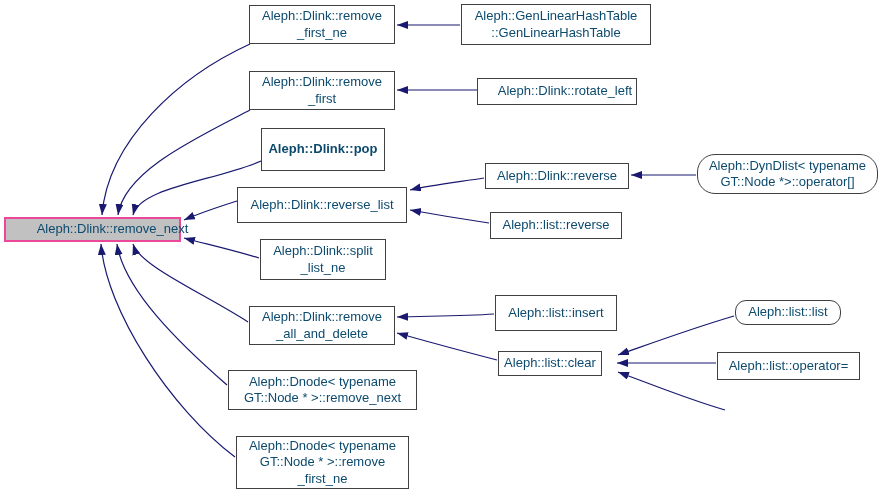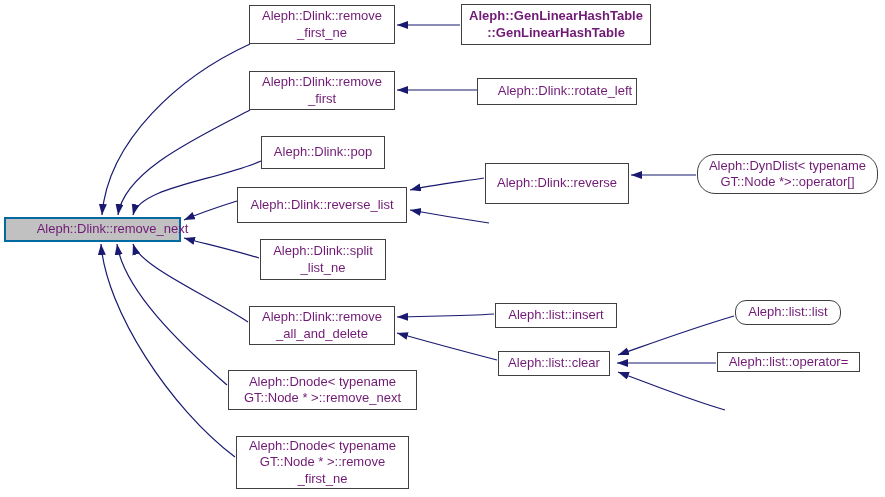--- a/index.html
+++ b/index.html
@@ -12,28 +12,28 @@
   }
   .edges{position:absolute;left:0;top:0;width:885px;height:497px;pointer-events:none;}
   .node{
     position:absolute;
     box-sizing:border-box;
     display:flex;align-items:center;justify-content:center;
     text-align:center;
     white-space:pre-line;
     background:#fff;
     border:1px solid #404040;
-    color:#701a75;
+    color:#0c4a6e;
     font-size:13px;
     line-height:16.5px;
     cursor:pointer;
   }
   .node.main{
     background:#c1c1c1;
-    border:2px solid #0369a1;
+    border:2px solid #ec4899;
     cursor:default;
     padding-left:40px;
   }
 </style>
 </head>
 <body>
 
 <div class="canvas">
 
   <svg class="edges" width="885" height="497" viewBox="0 0 885 497" fill="none" stroke="#191970" stroke-width="1.2">
@@ -62,51 +62,52 @@
     <path d="M734,316 C693,328 655,342 618,355" marker-end="url(#arrow)"></path>
     <path d="M716,363 L617,363" marker-end="url(#arrow)"></path>
     <path d="M725,410 C690,400 653,385 618,372" marker-end="url(#arrow)"></path>
   </svg>
 
   <div class="node main" style="left:4px;top:217px;width:177px;height:25px;">Aleph::Dlink::remove_next</div>
 
   <div class="node" style="left:249px;top:5px;width:146px;height:39px;">Aleph::Dlink::remove
 _first_ne</div>
 
-  <div class="node" style="left:461px;top:4px;width:190px;height:41px;font-weight:bold;">Aleph::GenLinearHashTable
+  <div class="node" style="left:461px;top:4px;width:190px;height:41px;">Aleph::GenLinearHashTable
 ::GenLinearHashTable</div>
 
   <div class="node" style="left:249px;top:71px;width:146px;height:39px;">Aleph::Dlink::remove
 _first</div>
 
   <div class="node" style="left:477px;top:78px;width:160px;height:27px;padding-left:16px;">Aleph::Dlink::rotate_left</div>
 
-  <div class="node" style="left:261px;top:136px;width:124px;height:33px;">Aleph::Dlink::pop</div>
+  <div class="node" style="left:261px;top:128px;width:124px;height:43px;font-weight:bold;">Aleph::Dlink::pop</div>
 
   <div class="node" style="left:237px;top:187px;width:170px;height:36px;">Aleph::Dlink::reverse_list</div>
 
-  <div class="node" style="left:485px;top:163px;width:144px;height:41px;">Aleph::Dlink::reverse</div>
+  <div class="node" style="left:485px;top:163px;width:144px;height:26px;">Aleph::Dlink::reverse</div>
 
   <div class="node" style="left:697px;top:154px;width:181px;height:40px;border-radius:18px;">Aleph::DynDlist&lt; typename
 GT::Node *&gt;::operator[]</div>
 
+  <div class="node" style="left:490px;top:212px;width:132px;height:27px;">Aleph::list::reverse</div>
 
   <div class="node" style="left:260px;top:239px;width:126px;height:41px;">Aleph::Dlink::split
 _list_ne</div>
 
   <div class="node" style="left:249px;top:306px;width:146px;height:39px;">Aleph::Dlink::remove
 _all_and_delete</div>
 
-  <div class="node" style="left:495px;top:303px;width:122px;height:25px;">Aleph::list::insert</div>
+  <div class="node" style="left:495px;top:295px;width:122px;height:36px;">Aleph::list::insert</div>
 
-  <div class="node" style="left:498px;top:351px;width:112px;height:25px;">Aleph::list::clear</div>
+  <div class="node" style="left:498px;top:351px;width:104px;height:25px;">Aleph::list::clear</div>
 
   <div class="node" style="left:735px;top:300px;width:106px;height:25px;border-radius:11px;">Aleph::list::list</div>
 
-  <div class="node" style="left:717px;top:352px;width:143px;height:20px;">Aleph::list::operator=</div>
+  <div class="node" style="left:717px;top:352px;width:143px;height:28px;">Aleph::list::operator=</div>
 
 
   <div class="node" style="left:228px;top:370px;width:189px;height:40px;">Aleph::Dnode&lt; typename
 GT::Node * &gt;::remove_next</div>
 
   <div class="node" style="left:236px;top:436px;width:173px;height:53px;">Aleph::Dnode&lt; typename
 GT::Node * &gt;::remove
 _first_ne</div>
 
 </div>

